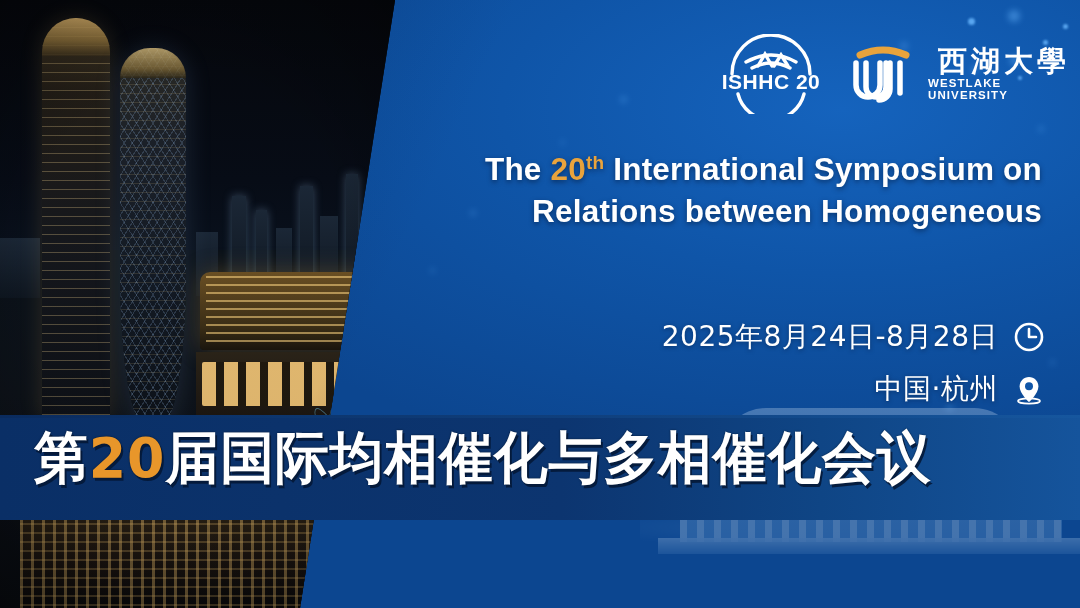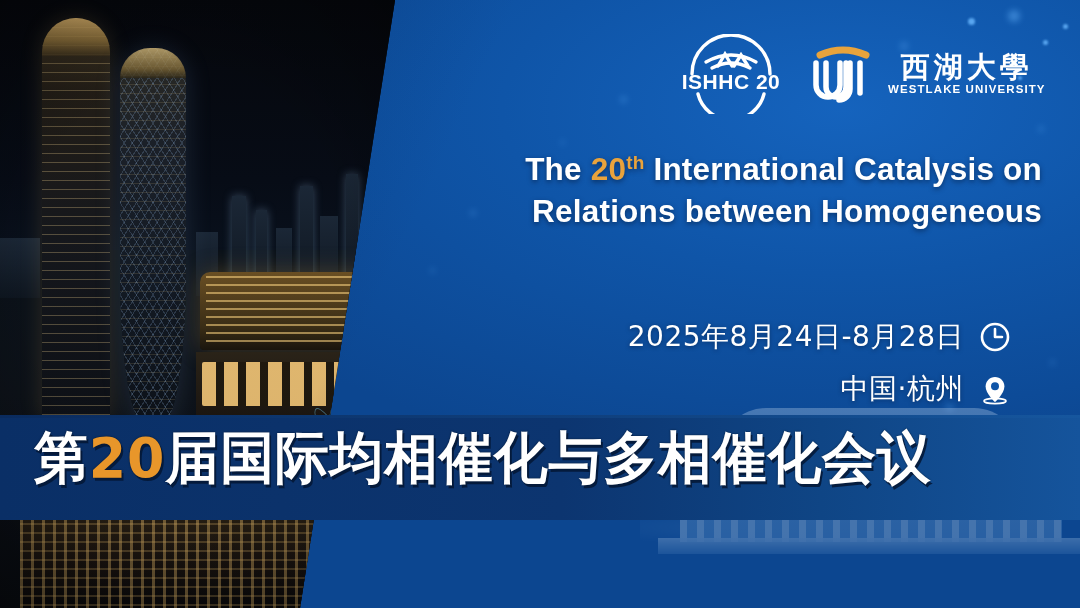--- a/index.html
+++ b/index.html
@@ -160,21 +160,21 @@
     background-image:
       repeating-linear-gradient(90deg, rgba(226,183,104,.45) 0 3px, transparent 3px 11px),
       repeating-linear-gradient(180deg, rgba(226,183,104,.28) 0 2px, transparent 2px 9px);
   }
   .photo-vig{
     position:absolute;inset:0;
     background:radial-gradient(ellipse 85% 80% at 40% 45%, rgba(0,0,0,0) 40%, rgba(0,0,0,.55) 100%);
   }
 
   
-  .logos{position:absolute;left:672px;top:34px;display:flex;align-items:center;gap:20px;}
+  .logos{position:absolute;left:712px;top:34px;display:flex;align-items:center;gap:20px;}
   .ishhc{position:relative;width:118px;height:80px;}
   .wl-lockup{display:flex;align-items:center;gap:12px;}
   .wl-mark{position:relative;width:66px;height:62px;}
   .wl-text{display:flex;flex-direction:column;align-items:center;gap:2px;}
   .wl-cn{
     font-size:29px;font-weight:700;color:#ffffff;letter-spacing:4px;
     font-family:Liberation Sans, sans-serif;line-height:1;
   }
   .wl-en{
     font-size:11.5px;font-weight:700;color:#ffffff;letter-spacing:1.1px;line-height:1;
@@ -187,21 +187,21 @@
     color:#ffffff;
     font-size:31.5px;font-weight:700;line-height:1.34;
     letter-spacing:.2px;
     text-shadow:0 2px 5px rgba(0,20,50,.55);
   }
   .title .num{color:#e9a33c;}
   .title .ord{color:#e9a33c;font-size:19px;vertical-align:super;margin-top:44px;}
 
   
   .meta{
-    position:absolute;left:530px;top:318px;width:482px;
+    position:absolute;left:564px;top:318px;width:482px;
     color:#ffffff;text-align:right;
   }
   .meta-row{
     display:flex;align-items:center;justify-content:flex-end;gap:14px;
     margin-bottom:14px;
   }
   .meta-row .txt{
     font-size:28px;font-weight:400;letter-spacing:.5px;
     font-family:"DejaVu Sans","Liberation Sans",sans-serif;
     text-shadow:0 1px 4px rgba(0,20,50,.5);
@@ -341,21 +341,21 @@
       </div>
       <div class="wl-text">
         <div class="wl-cn">西湖大學</div>
         <div class="wl-en">WESTLAKE UNIVERSITY</div>
       </div>
     </div>
 
   </div>
 
   <div class="title">
-    <span>The </span><span class="num">20</span><span class="ord">th</span><span> International Catalysis on</span><br>
+    <span>The </span><span class="num">20</span><span class="ord">th</span><span> International Symposium on</span><br>
     <span>Relations between Homogeneous</span><br>
   </div>
 
   <div class="meta">
 
     <div class="meta-row">
       <div class="txt">2025年8月24日-8月28日</div>
       <svg class="ico" viewBox="0 0 34 34">
         <circle cx="17" cy="17" r="13" fill="none" stroke="#ffffff" stroke-width="2.6"></circle>
         <path d="M17 9 L17 17 L24 17" fill="none" stroke="#ffffff" stroke-width="2.6" stroke-linecap="round" stroke-linejoin="round"></path>

